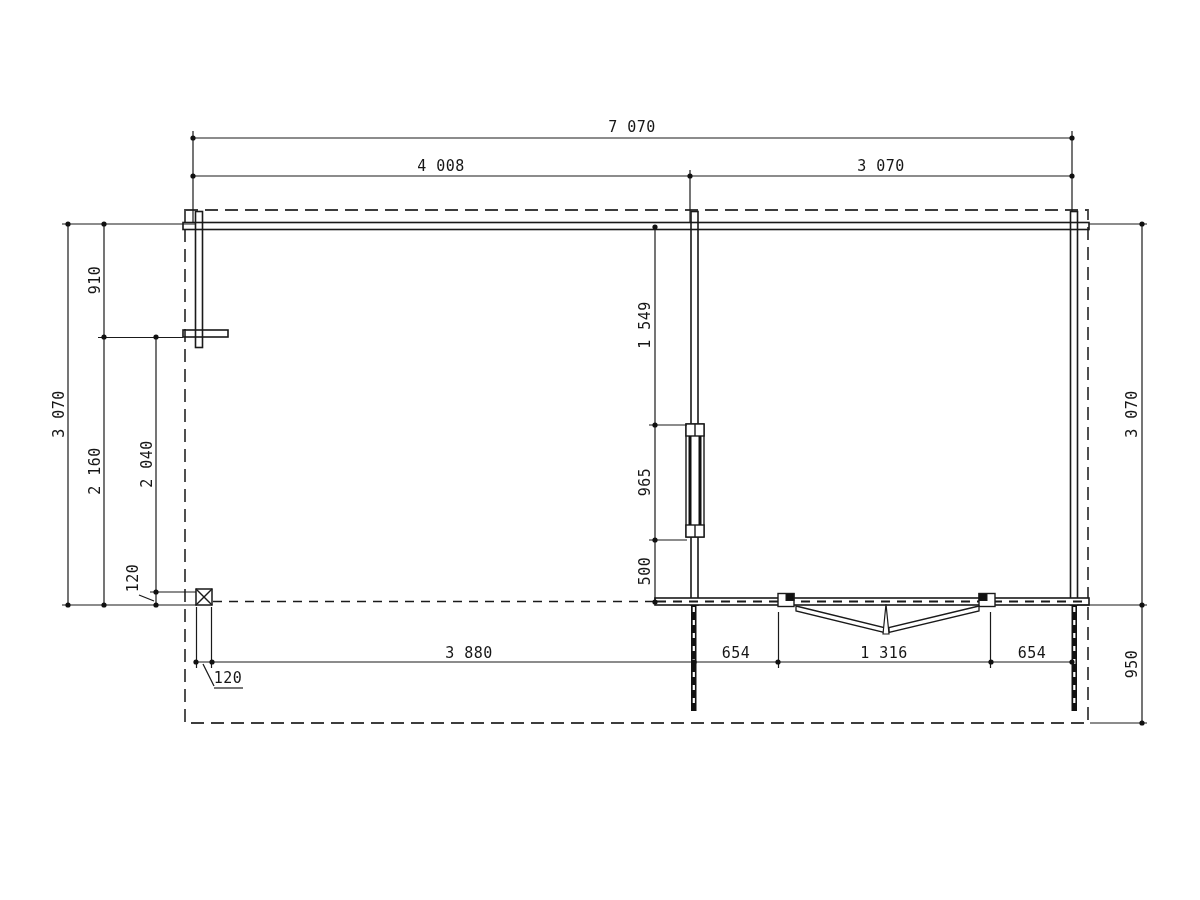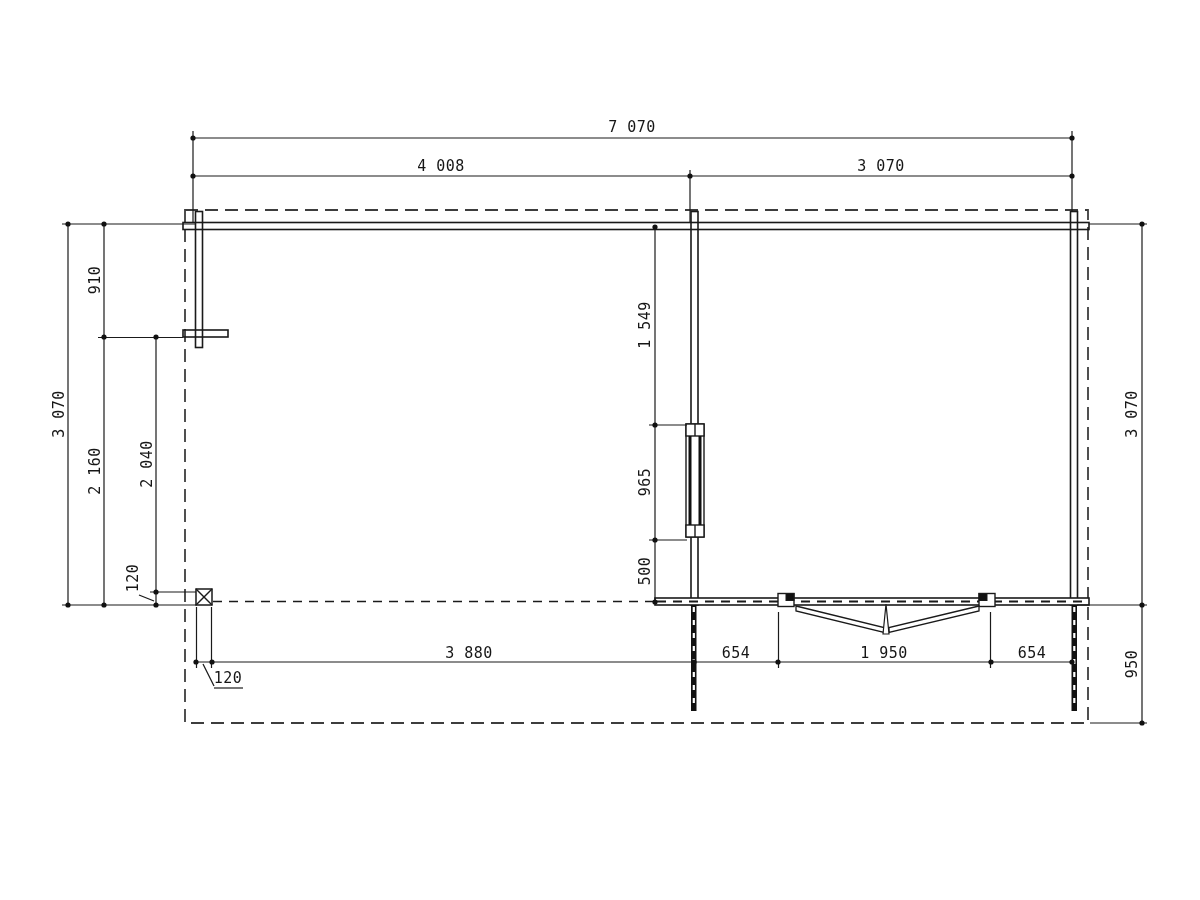--- a/index.html
+++ b/index.html
@@ -159,16 +159,16 @@
   <span class="lbl rot" style="left:645px;top:325px;">1 549</span>
   <span class="lbl rot" style="left:645px;top:482px;">965</span>
   <span class="lbl rot" style="left:645px;top:571px;">500</span>
 
   <span class="lbl rot" style="left:1132px;top:414px;">3 070</span>
   <span class="lbl rot" style="left:1132px;top:664px;">950</span>
 
   <span class="lbl" style="left:228px;top:678px;">120</span>
   <span class="lbl" style="left:453px;top:653px;margin-left:16px;">3 880</span>
   <span class="lbl" style="left:736px;top:653px;">654</span>
-  <span class="lbl" style="left:884px;top:653px;">1 950</span>
+  <span class="lbl" style="left:884px;top:653px;">1 316</span>
   <span class="lbl" style="left:1032px;top:653px;">654</span>
 
 </div>
 
 </body></html>

